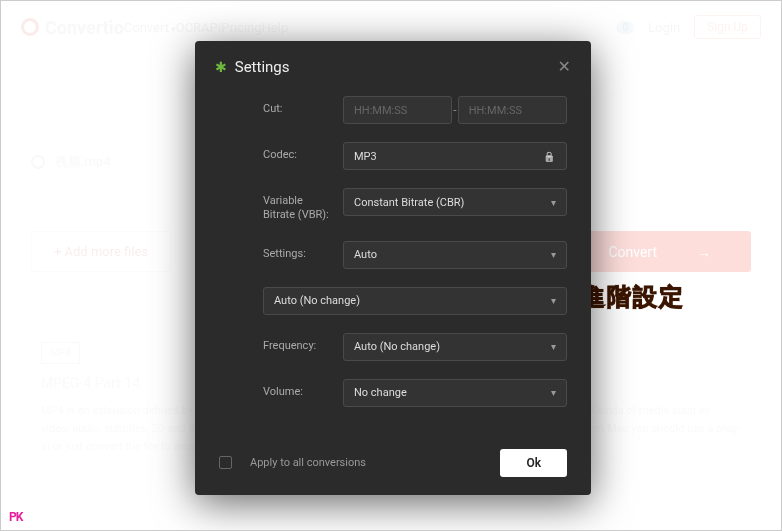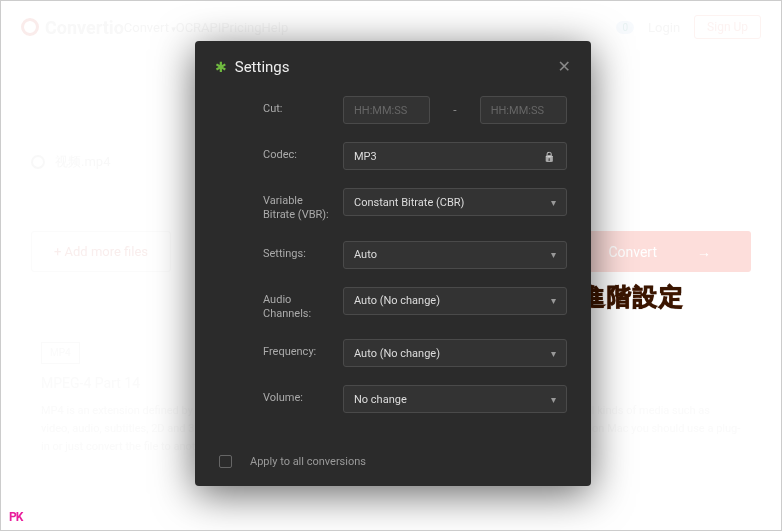--- a/index.html
+++ b/index.html
@@ -39,21 +39,21 @@
 
 .modal { position: absolute; left: 194px; top: 40px; width: 396px; background: #2b2b2b; border-radius: 4px; box-shadow: 0 8px 40px rgba(0,0,0,0.6); color: #ccc; font-size: 12px; }
 .modal-head { display: flex; align-items: center; padding: 16px 20px 20px; }
 .modal-title { display: flex; align-items: center; gap: 8px; font-size: 15px; color: #eee; }
 .gear { color: #6fb93f; font-size: 14px; }
 .close-x { margin-left: auto; color: #888; font-size: 16px; cursor: pointer; }
 
 .form-body { padding: 0 24px 14px; margin-left: 44px; }
 .row { display: flex; align-items: flex-start; margin-bottom: 18px; gap: 14px; }
 .row-label { flex: 0 0 66px; color: #aaa; font-size: 11px; line-height: 1.3; padding-top: 6px; }
-.row-ctrl { flex: 1; display: flex; gap: 23px; align-items: center; }
+.row-ctrl { flex: 1; display: flex; gap: 1px; align-items: center; }
 
 .inp, .sel { background: #333; border: 1px solid #4a4a4a; border-radius: 3px; height: 28px; padding: 0 10px; color: #ddd; font-size: 11px; display: flex; align-items: center; position: relative; }
 .inp { flex: 1; }
 .inp.placeholder { color: #666; }
 .dash { color: #888; }
 .sel { flex: 1; justify-content: space-between; cursor: pointer; }
 .sel .chev { color: #999; font-size: 10px; }
 .sel.locked::after { content: "🔒"; font-size: 10px; color: #777; filter: grayscale(1); }
 
 .modal-foot { display: flex; align-items: center; padding: 10px 24px 18px; gap: 18px; }
@@ -146,21 +146,20 @@
       <div class="row-label">Settings:</div>
       <div class="row-ctrl">
         <div class="sel">
           <span>Auto</span>
           <span class="chev">▾</span>
         </div>
       </div>
     </div>
 
     <div class="row">
-      <div class="row-label">Audio Channels:</div>
       <div class="row-ctrl">
         <div class="sel">
           <span>Auto (No change)</span>
           <span class="chev">▾</span>
         </div>
       </div>
     </div>
 
     <div class="row">
       <div class="row-label">Frequency:</div>
@@ -180,16 +179,17 @@
           <span class="chev">▾</span>
         </div>
       </div>
     </div>
 
   </div>
 
   <div class="modal-foot">
     <span class="chk"></span>
     <span class="apply-lbl">Apply to all conversions</span>
+    <button class="ok-btn">Ok</button>
   </div>
 </div>
 
 <div class="pk-mark">PK</div>
 
 </body></html>

